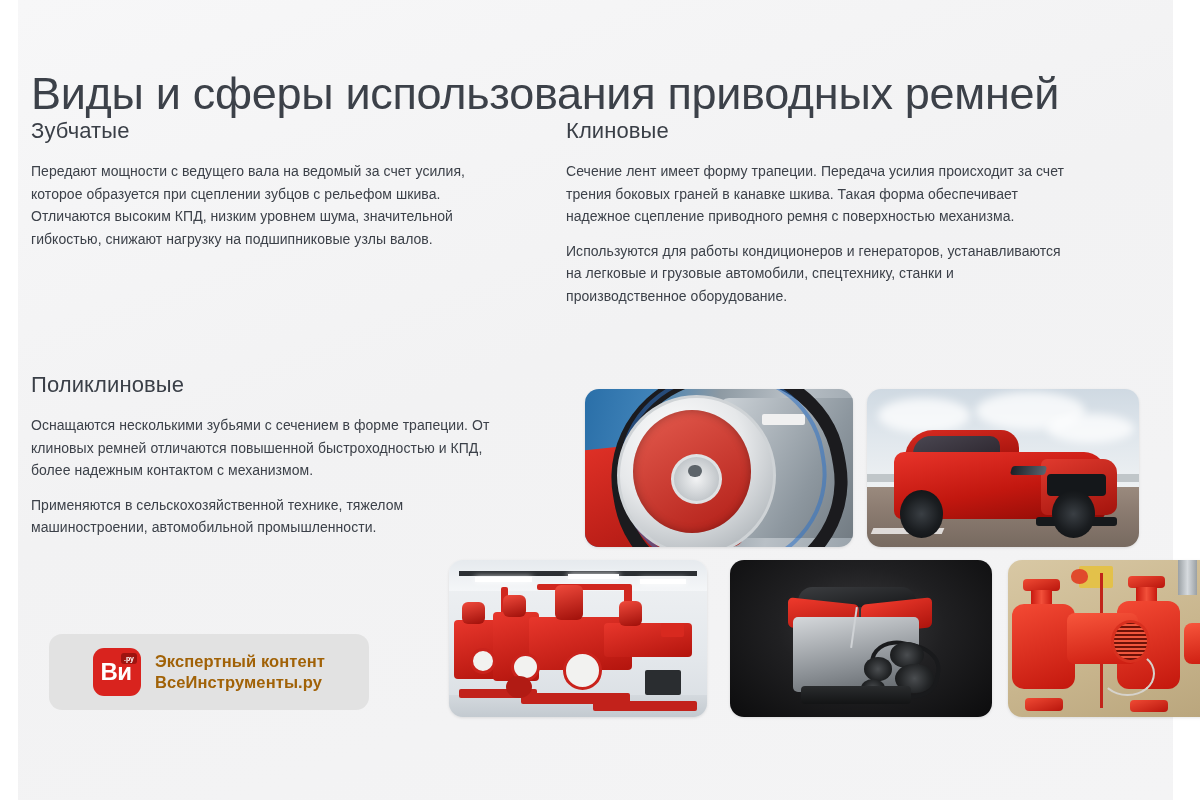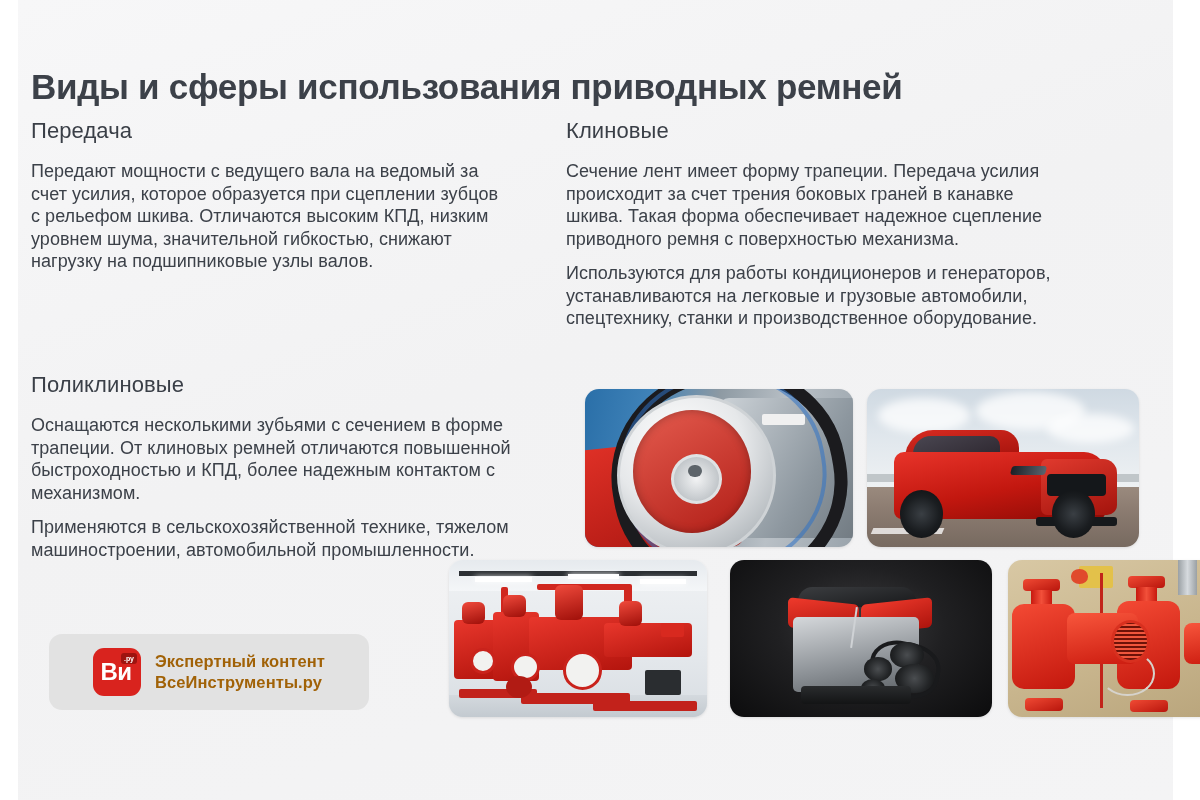--- a/index.html
+++ b/index.html
@@ -26,42 +26,42 @@
     height: 800px;
     background: linear-gradient(160deg, #f7f7f8 0%, #f2f2f3 45%, #f4f4f5 100%);
   }
 
   
   .title {
     position: absolute;
     left: 13px;
     top: 42px;
     width: 1090px;
-    font-size: 35px;
+    font-size: 45px;
     line-height: 44px;
-    font-weight: 700;
+    font-weight: 400;
     letter-spacing: -0.3px;
     color: #3c4149;
     white-space: nowrap;
   }
 
   
   .section {
     position: absolute;
   }
   .sec-heading {
     font-size: 22px;
     line-height: 30px;
     font-weight: 400;
     color: #3a3f47;
     margin: 0 0 14px 0;
     letter-spacing: 0.1px;
   }
   .sec-para {
-    font-size: 18px;
+    font-size: 14px;
     line-height: 22.5px;
     color: #3c4149;
     margin: 0 0 12px 0;
     letter-spacing: 0.05px;
   }
   .sec-para:last-child { margin-bottom: 0; }
 
   #sec-tooth  { left: 13px;  top: 116px; width: 480px; }
   #sec-wedge  { left: 548px; top: 116px; width: 500px; }
   #sec-poly   { left: 13px;  top: 370px; width: 490px; }
@@ -206,21 +206,21 @@
 </style>
 </head>
 <body>
 
 <div class="canvas">
   <div class="panel">
 
     <h1 class="title">Виды и сферы использования приводных ремней</h1>
 
     <div class="section" id="sec-tooth">
-      <h2 class="sec-heading">Передача</h2>
+      <h2 class="sec-heading">Зубчатые</h2>
       <p class="sec-para">Передают мощности с ведущего вала на ведомый за счет усилия, которое образуется при сцеплении зубцов с рельефом шкива. Отличаются высоким КПД, низким уровнем шума, значительной гибкостью, снижают нагрузку на подшипниковые узлы валов.</p>
     </div>
 
     <div class="section" id="sec-wedge">
       <h2 class="sec-heading">Клиновые</h2>
       <p class="sec-para">Сечение лент имеет форму трапеции. Передача усилия происходит за счет трения боковых граней в канавке шкива. Такая форма обеспечивает надежное сцепление приводного ремня с поверхностью механизма.</p>
       <p class="sec-para">Используются для работы кондиционеров и генераторов, устанавливаются на легковые и грузовые автомобили, спецтехнику, станки и производственное оборудование.</p>
     </div>
 
     <div class="section" id="sec-poly">

